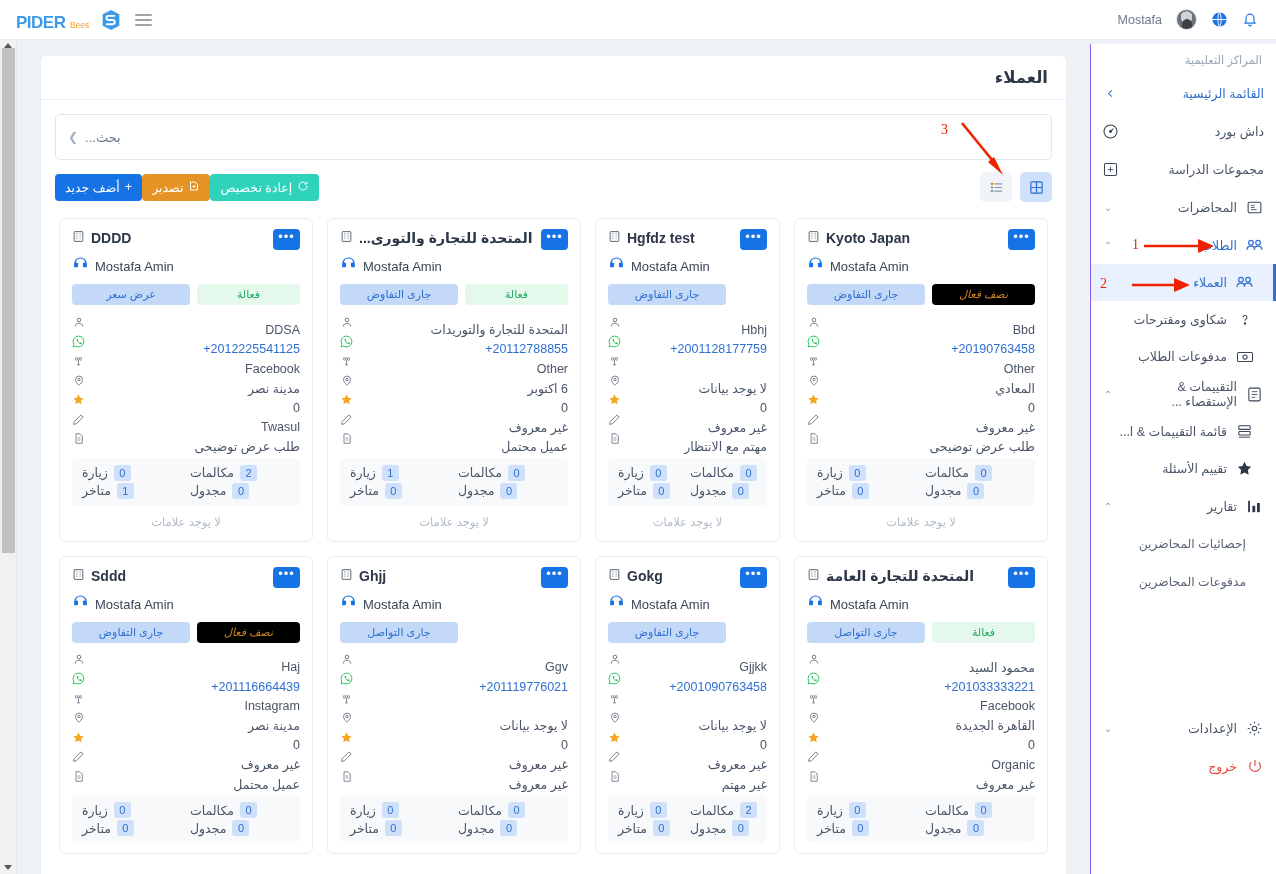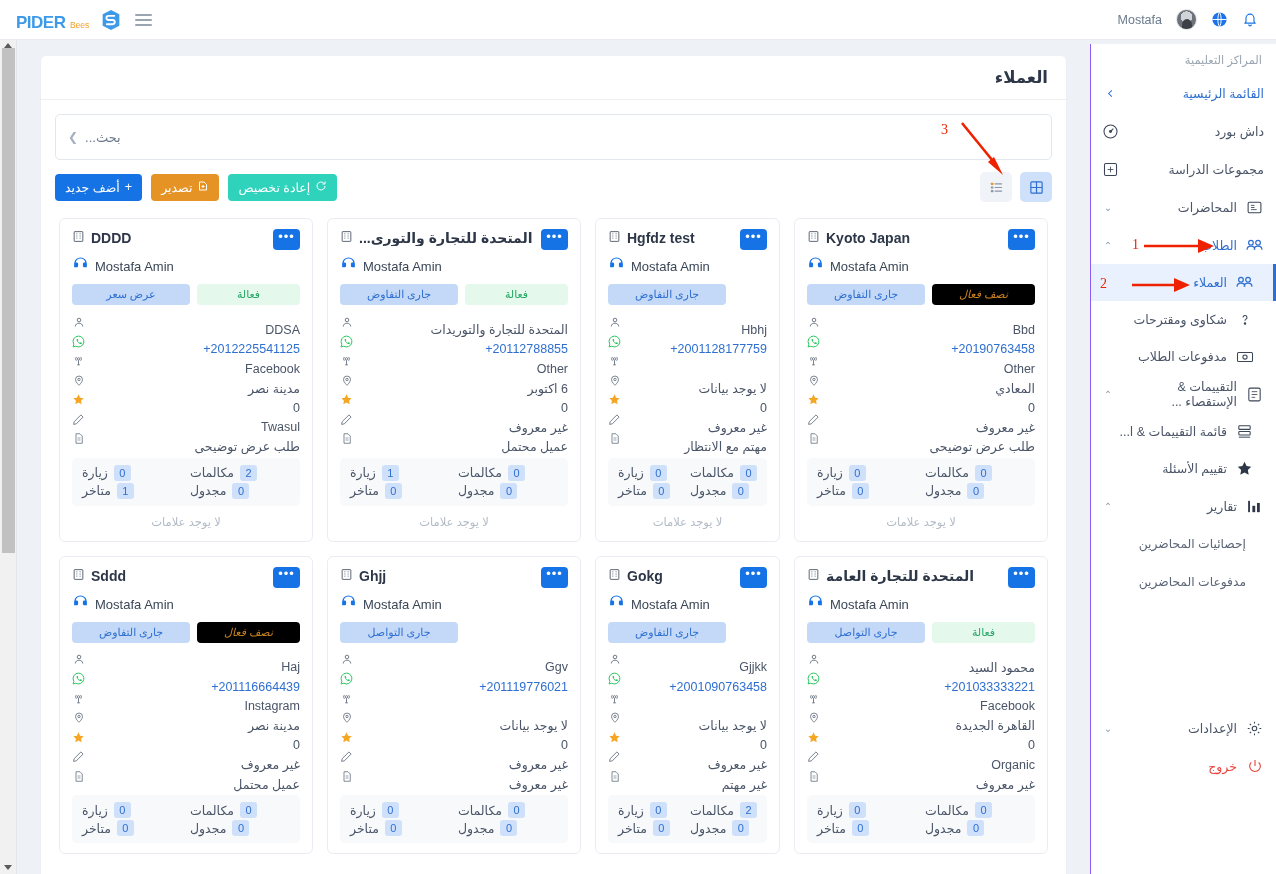--- a/index.html
+++ b/index.html
@@ -100,21 +100,21 @@
     display: flex; align-items: center; padding: 0 12px; gap: 7px;
     flex-direction: row-reverse; justify-content: flex-start;
   }
   .search-label { font-size: 13px; color: #6b7a8d; }
   .search-chev { color: #a3b0c0; font-size: 12px; }
 
   .toolbar {
     display: flex; align-items: center; justify-content: space-between;
     padding: 12px 14px 4px 14px;
   }
-  .btn-group { display: flex; gap: 9px; flex-direction: row-reverse; }
+  .btn-group { display: flex; flex-direction: row-reverse; }
   .btn {
     height: 27px; border-radius: 4px; border: none; cursor: pointer;
     font-size: 12.5px; color: #fff; padding: 0 10px;
     display: flex; align-items: center; gap: 5px; font-family: "Liberation Sans", sans-serif;
     flex-direction: row-reverse;
   }
   .btn-primary { background: #1673e6; }
   .btn-export { background: #e59324; }
   .btn-reassign { background: #2fd2bb; }
   .view-toggle { display: flex; gap: 8px; flex-direction: row; }
@@ -141,21 +141,21 @@
     display: flex; align-items: center; justify-content: center; font-size: 13px;
     letter-spacing: 1px; cursor: pointer; line-height: 8px; padding-bottom: 6px;
   }
   .card-owner { display: flex; align-items: center; gap: 6px; flex-direction: row-reverse; justify-content: flex-start; margin-top: 6px; }
   .owner-name { font-size: 13px; color: #3a4656; font-family: "Liberation Sans", sans-serif; }
   .badges { display: flex; gap: 7px; margin-top: 7px; flex-direction: row-reverse; justify-content: flex-start; }
   .badge {
     border-radius: 4px; font-size: 11px; padding: 4px 0; text-align: center;
     min-width: 118px;
   }
-  .badge.stage { background: #c3d9f7; color: #2f6fd0; font-family: Liberation Serif, serif; }
+  .badge.stage { background: #c3d9f7; color: #2f6fd0; }
   .badge.active-full { background: #e4f8ec; color: #27a866; min-width: 103px; }
   .badge.active-half { background: #000000; color: #c9821e; min-width: 103px; font-style: italic; }
 
   .rows { margin-top: 7px; }
   .row {
     display: flex; align-items: center; gap: 7px; height: 19.5px;
     flex-direction: row-reverse; justify-content: flex-start;
   }
   .row .ri { width: 13px; flex: 0 0 13px; display: flex; align-items: center; justify-content: center; }
   .row .rv { flex: 1; text-align: right; font-size: 12.5px; color: #4a5568; white-space: nowrap; overflow: hidden; text-overflow: ellipsis; margin-top: 16px; }

